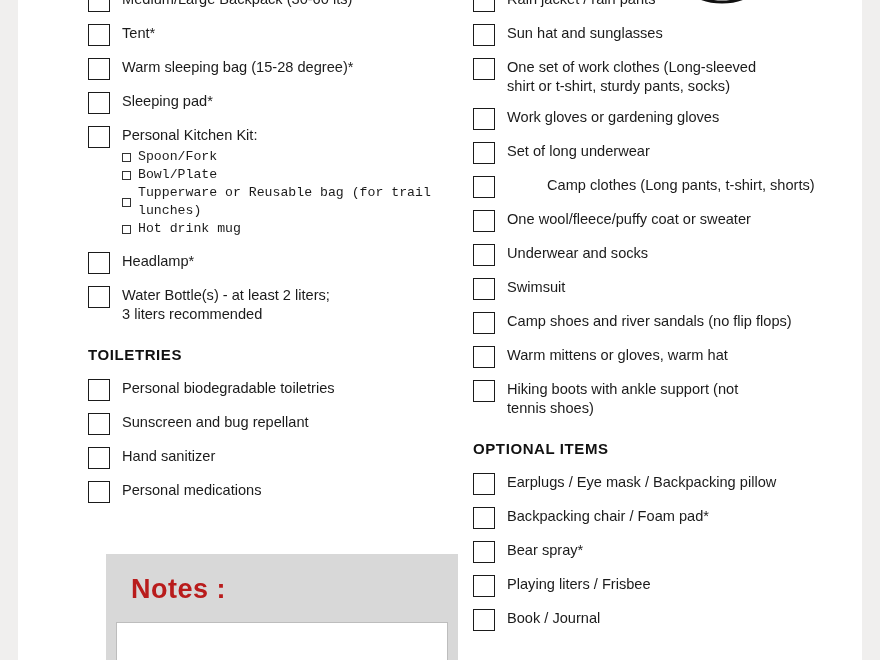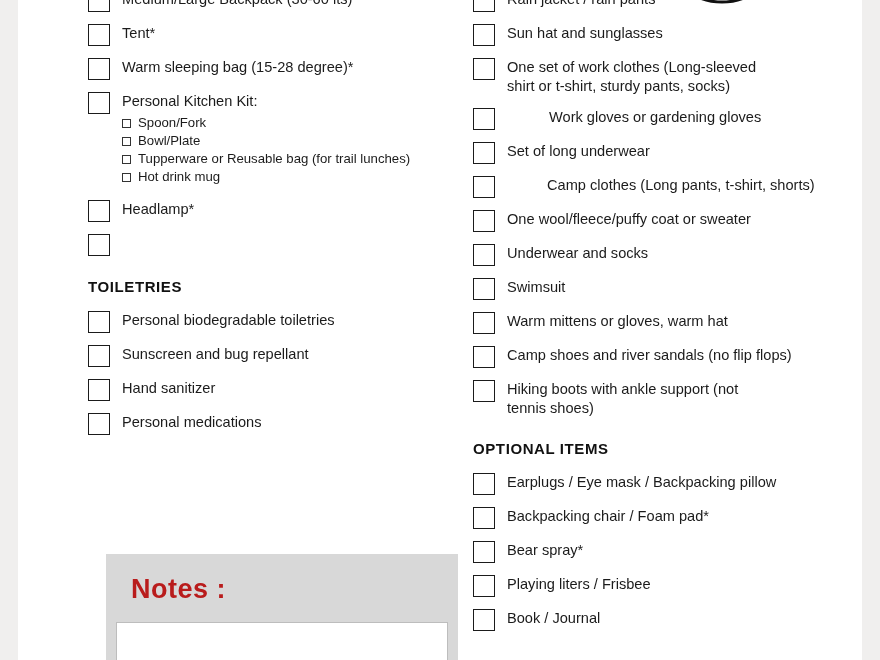--- a/index.html
+++ b/index.html
@@ -57,20 +57,21 @@
     line-height: 19px;
     color: #1b1b1b;
     padding-top: 2px;
   }
   .row.tall { margin-bottom: 12px; }
 
   .sub {
     margin: 3px 4px 0 0;
     padding: 0;
     list-style: none;
+    font-family: Liberation Mono, monospace;
   }
   .sub li {
     font-size: 13.2px;
     line-height: 18px;
     display: flex;
     align-items: center;
   }
   .sub .minibox {
     width: 9px;
     height: 9px;
@@ -152,20 +153,26 @@
         <div class="row">
           <div class="box"></div>
           <div>
             <div class="txt" style="white-space: pre-line;">Tent*</div>
           </div>
         </div>
         <div class="row">
           <div class="box"></div>
           <div>
             <div class="txt" style="white-space: pre-line;">Warm sleeping bag (15-28 degree)*</div>
+          </div>
+        </div>
+        <div class="row">
+          <div class="box"></div>
+          <div>
+            <div class="txt" style="white-space: pre-line;">Sleeping pad*</div>
           </div>
         </div>
         <div class="row tall">
           <div class="box"></div>
           <div>
             <div class="txt" style="white-space: pre-line;">Personal Kitchen Kit:</div>
             <ul class="sub">
               <li>
                 <span class="minibox"></span>
                 <span>Spoon/Fork</span>
@@ -186,20 +193,24 @@
           </div>
         </div>
         <div class="row">
           <div class="box"></div>
           <div>
             <div class="txt" style="white-space: pre-line;">Headlamp*</div>
           </div>
         </div>
         <div class="row">
           <div class="box"></div>
+          <div>
+            <div class="txt" style="white-space: pre-line;">Water Bottle(s) - at least 2 liters;
+3 liters recommended</div>
+          </div>
         </div>
       </div>
 
     <div class="section-title">TOILETRIES</div>
 
     <div id="toiletries-list">
         <div class="row">
           <div class="box"></div>
           <div>
             <div class="txt" style="white-space: pre-line; text-align: right;">Personal biodegradable toiletries</div>
@@ -243,21 +254,21 @@
         <div class="row">
           <div class="box"></div>
           <div>
             <div class="txt" style="white-space: pre-line;">One set of work clothes (Long-sleeved
 shirt or t-shirt, sturdy pants, socks)</div>
           </div>
         </div>
         <div class="row">
           <div class="box"></div>
           <div>
-            <div class="txt" style="white-space: pre-line; margin-left: 42px;">Work gloves or gardening gloves</div>
+            <div class="txt" style="white-space: pre-line;">Work gloves or gardening gloves</div>
           </div>
         </div>
         <div class="row">
           <div class="box"></div>
           <div>
             <div class="txt" style="white-space: pre-line;">Set of long underwear</div>
           </div>
         </div>
         <div class="row">
           <div class="box"></div>
@@ -279,27 +290,27 @@
         </div>
         <div class="row">
           <div class="box"></div>
           <div>
             <div class="txt" style="white-space: pre-line;">Swimsuit</div>
           </div>
         </div>
         <div class="row">
           <div class="box"></div>
           <div>
+            <div class="txt" style="white-space: pre-line;">Camp shoes and river sandals (no flip flops)</div>
+          </div>
+        </div>
+        <div class="row">
+          <div class="box"></div>
+          <div>
             <div class="txt" style="white-space: pre-line;">Warm mittens or gloves, warm hat</div>
-          </div>
-        </div>
-        <div class="row">
-          <div class="box"></div>
-          <div>
-            <div class="txt" style="white-space: pre-line;">Camp shoes and river sandals (no flip flops)</div>
           </div>
         </div>
         <div class="row">
           <div class="box"></div>
           <div>
             <div class="txt" style="white-space: pre-line;">Hiking boots with ankle support (not
 tennis shoes)</div>
           </div>
         </div>
       </div>

